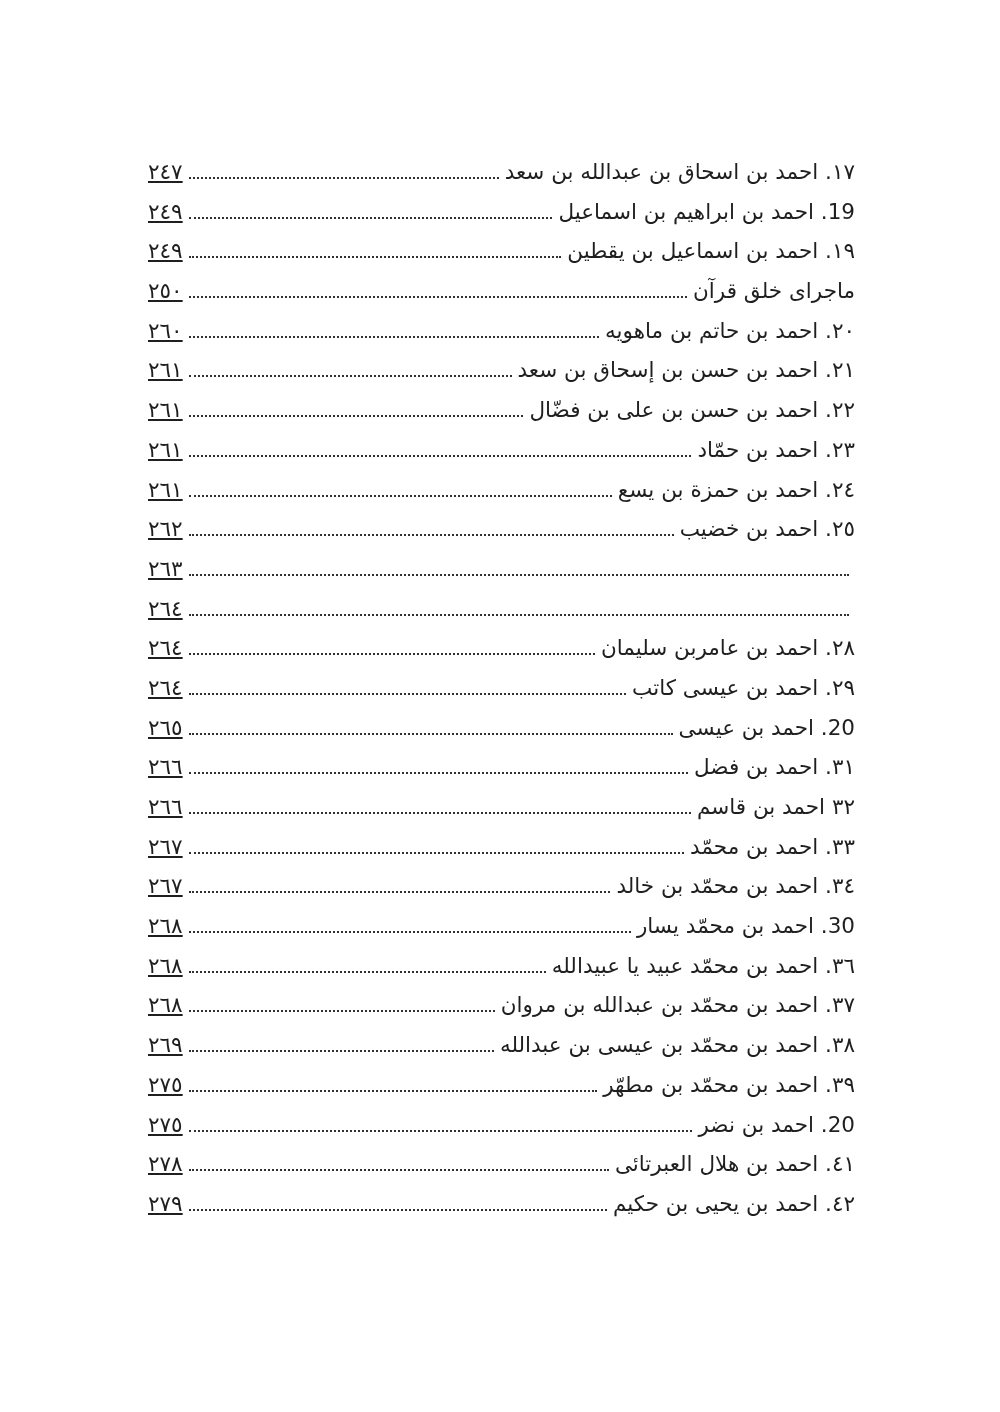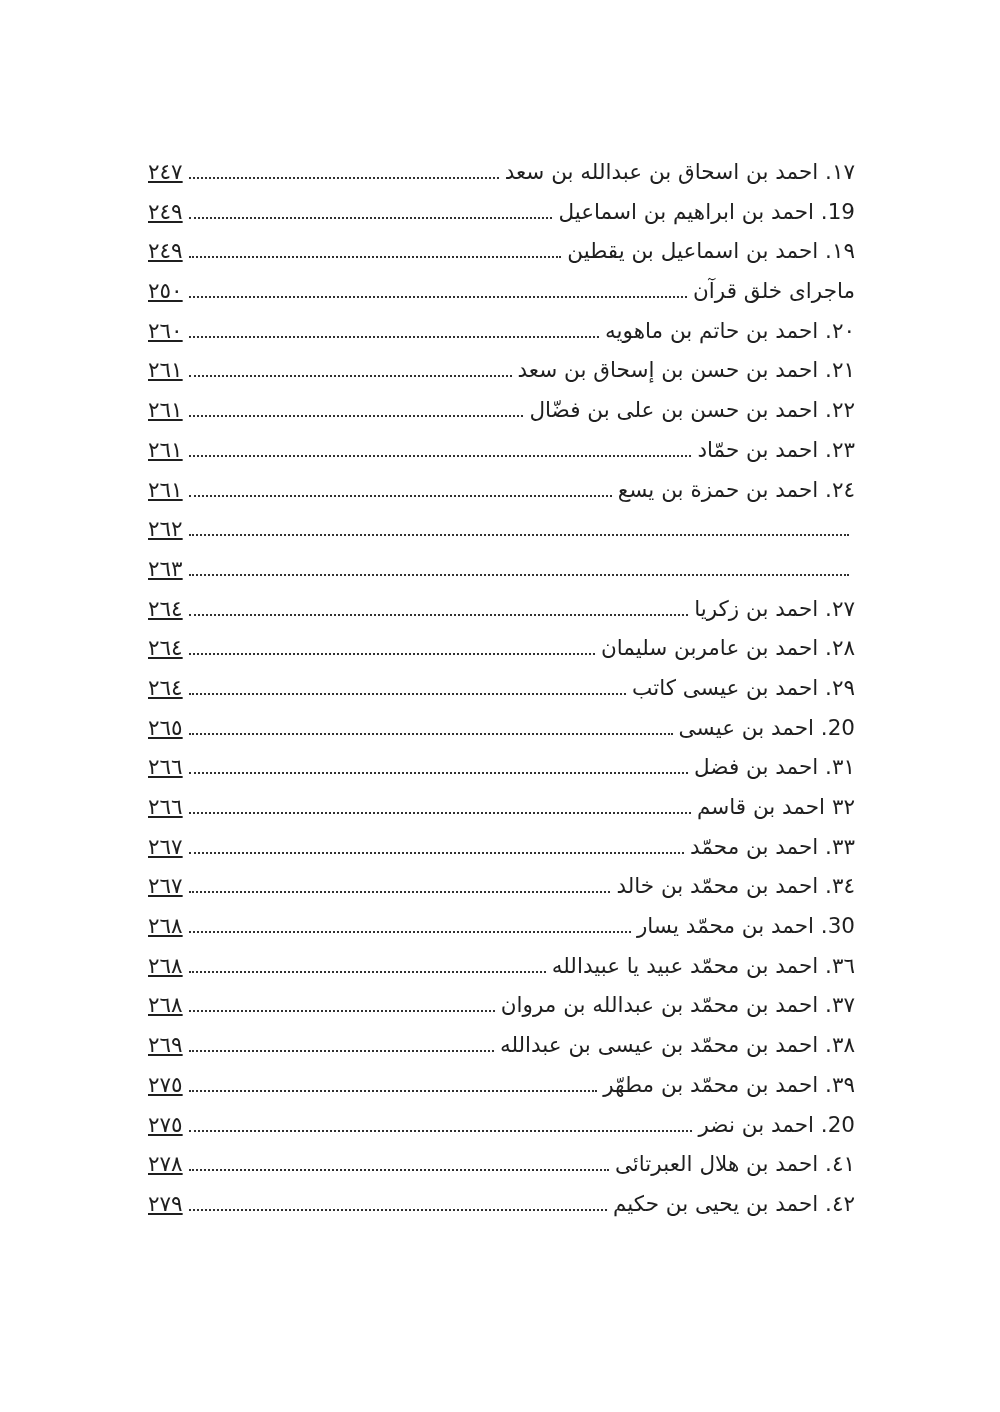--- a/index.html
+++ b/index.html
@@ -105,31 +105,31 @@
     <span class="pagenum">٢٦١</span>
   </div>
 
   <div class="row">
     <span class="label">٢٤. احمد بن حمزة بن يسع</span>
     <span class="leader"></span>
     <span class="pagenum">٢٦١</span>
   </div>
 
   <div class="row">
+    <span class="label">٢٥. احمد بن خضيب</span>
     <span class="leader"></span>
     <span class="pagenum">٢٦٢</span>
   </div>
 
   <div class="row">
     <span class="leader"></span>
     <span class="pagenum">٢٦٣</span>
   </div>
 
   <div class="row">
-    <span class="label">٢٧. احمد بن زكريا</span>
     <span class="leader"></span>
     <span class="pagenum">٢٦٤</span>
   </div>
 
   <div class="row">
     <span class="label">٢٨. احمد بن عامربن سليمان</span>
     <span class="leader"></span>
     <span class="pagenum">٢٦٤</span>
   </div>
 

